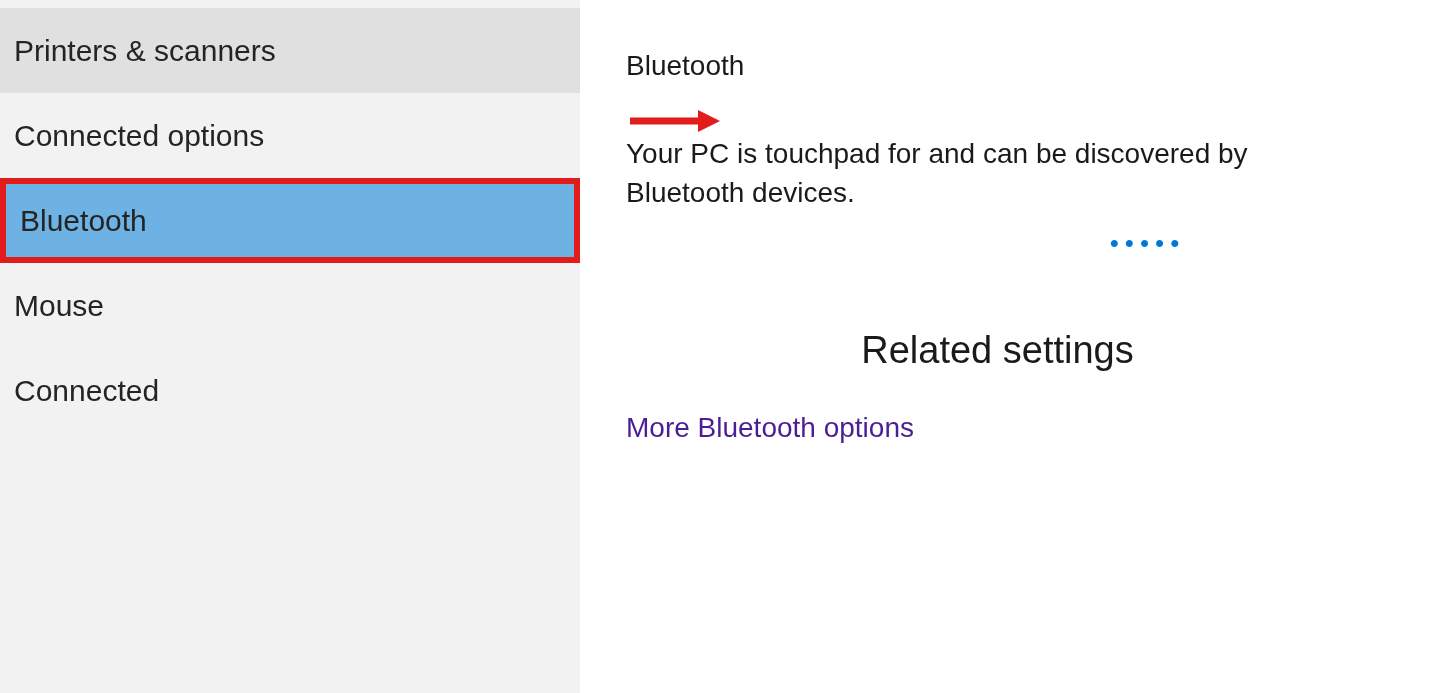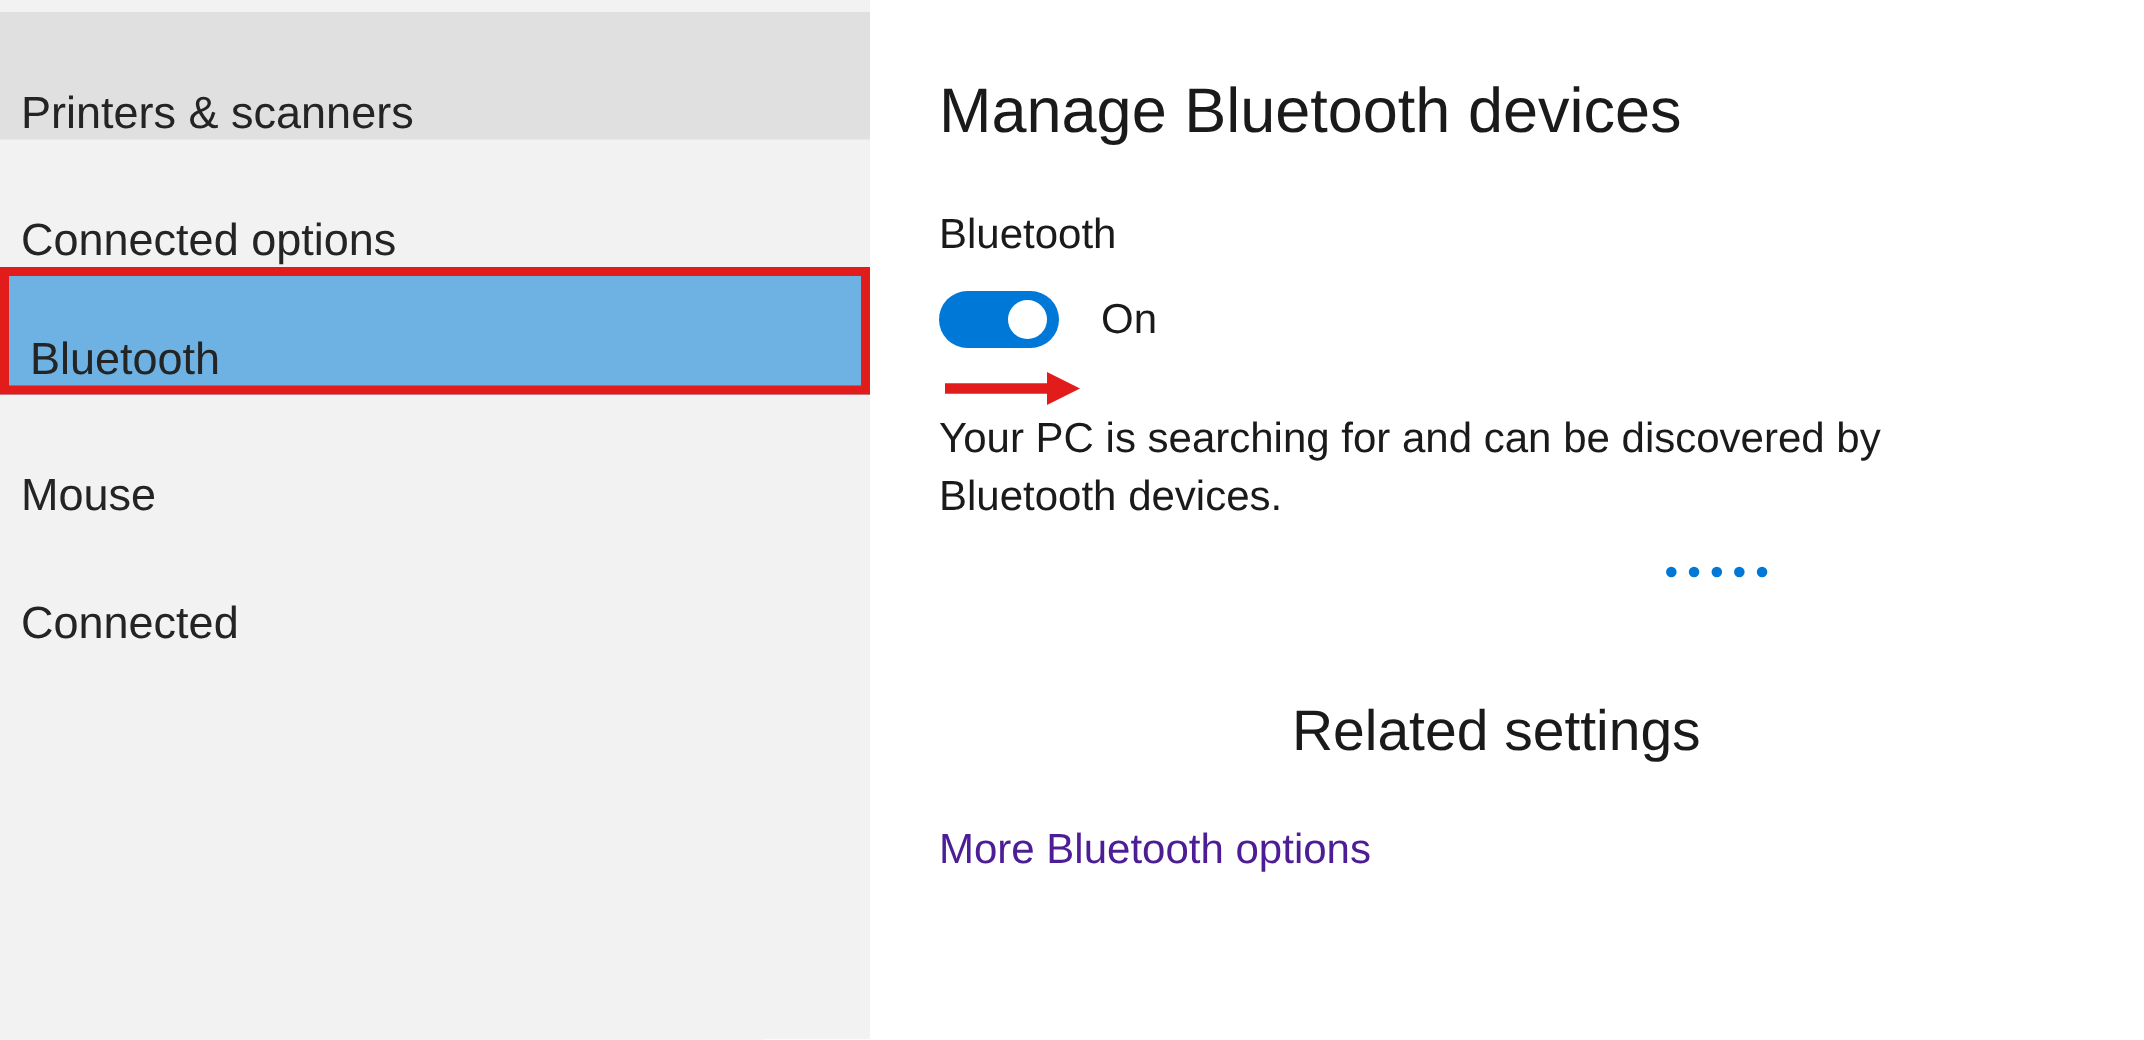--- a/index.html
+++ b/index.html
@@ -18,21 +18,21 @@
     width: 580px;
     height: 100%;
     background: #f2f2f2;
     display: flex;
     flex-direction: column;
     padding-top: 8px;
   }
   .sidebar-item {
     height: 85px;
     display: flex;
-    align-items: flex-end;
+    align-items: center;
     padding-left: 14px;
     font-size: 30px;
     color: #242424;
     cursor: pointer;
     user-select: none;
   }
   .sidebar-item.first {
     background: #e0e0e0;
   }
   .sidebar-item.selected {
@@ -127,39 +127,32 @@
     <div class="sidebar-item">
       <span>Mouse</span>
     </div>
     <div class="sidebar-item">
       <span>Connected</span>
     </div>
   </nav>
 
   <main class="main">
 
-    <h1 class="page-title">Manage Bluetooth devices</h1>
 
     <div class="setting-label">Bluetooth</div>
 
-    <div class="toggle-row">
-      <div class="toggle">
-        <div class="toggle-thumb"></div>
-      </div>
-      <span class="toggle-state">On</span>
-    </div>
 
     <div class="annotation-arrow">
       <svg width="90" height="22" viewBox="0 0 90 22">
         <line x1="0" y1="11" x2="70" y2="11" stroke="#e21b1b" stroke-width="7"></line>
         <polygon points="68,0 90,11 68,22" fill="#e21b1b"></polygon>
       </svg>
     </div>
 
-    <p class="status-text">Your PC is searching for and can be discovered by Bluetooth devices.</p>
+    <p class="status-text">Your PC is touchpad for and can be discovered by Bluetooth devices.</p>
 
     <div class="searching-dots">•••••</div>
 
     <h2 class="section-heading">Related settings</h2>
 
     <a class="link">More Bluetooth options</a>
 
   </main>
 
 </div>

